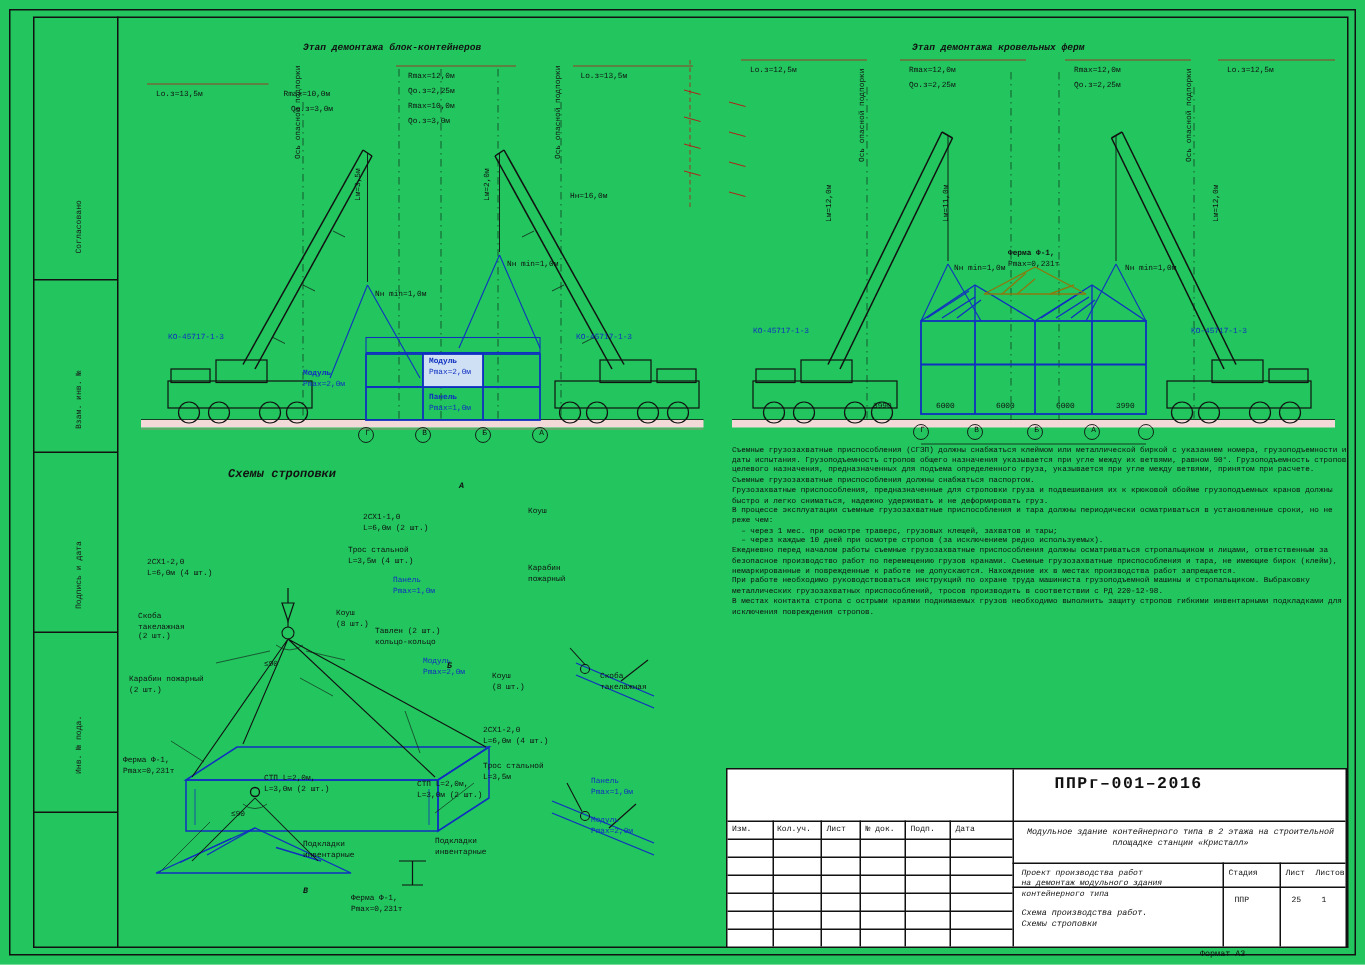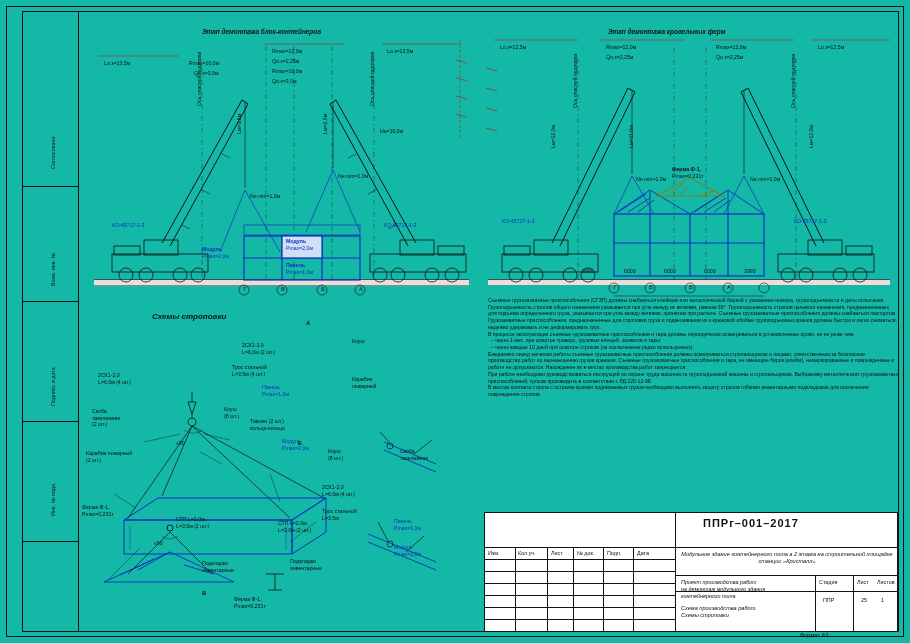--- a/index.html
+++ b/index.html
@@ -1,17 +1,17 @@
 <!DOCTYPE html>
 <html><head>
 <meta charset="utf-8">
 <style>
   html,body{margin:0;padding:0;background:#ffffff;}
   body{width:910px;height:643px;overflow:hidden;font-family:"Liberation Sans",sans-serif;color:#1a1a1a;}
-  .sheet{position:relative;width:910px;height:643px;background:#14b8a6;}
+  .sheet{position:relative;width:910px;height:643px;background:#22c55e;font-family:Liberation Mono, monospace;}
   .frame{position:absolute;left:6px;top:6px;right:6px;bottom:6px;border:1.5px solid #111;}
   .frame2{position:absolute;left:22px;top:11px;right:11px;bottom:11px;border:1.2px solid #111;}
   .abs{position:absolute;}
   .txt{position:absolute;font-size:5.2px;line-height:1.25;white-space:pre;color:#111;}
   .txt.b{font-weight:bold;}
   .txt.c{text-align:center;}
   .blue{color:#1030c0;}
   
   .stampcol{position:absolute;left:22px;top:11px;width:56px;bottom:11px;border-right:1.2px solid #111;}
   .stampcell{position:absolute;left:0;width:56px;border-bottom:1px solid #111;}
@@ -457,21 +457,21 @@
     <div class="tbline" style="left:0;top:70px;width:190px;height:1px;"></div>
     <div class="tbline" style="left:0;top:82px;width:190px;height:1px;"></div>
     <div class="tbline" style="left:0;top:94px;width:190px;height:1px;"></div>
     <div class="tbline" style="left:0;top:106px;width:190px;height:1px;"></div>
     <div class="tbline" style="left:30px;top:34px;width:1px;height:84px;"></div>
     <div class="tbline" style="left:62px;top:34px;width:1px;height:84px;"></div>
     <div class="tbline" style="left:88px;top:34px;width:1px;height:84px;"></div>
     <div class="tbline" style="left:118px;top:34px;width:1px;height:84px;"></div>
     <div class="tbline" style="left:148px;top:34px;width:1px;height:84px;"></div>
 
-    <div class="tbtitle" style="left:218px;top:4px;">ППРг–001–2017</div>
+    <div class="tbtitle" style="left:218px;top:4px;">ППРг–001–2016</div>
     <div class="tbsub" style="left:196px;top:8px;width:210px;text-align:center;font-size:6.2px;"></div>
     <div class="tbtxt" style="left:198px;top:8px;width:0;"></div>
 
     <div class="tbsub" style="left:196px;top:-0px;width:212px;"></div>
 
     <div class="tbtxt" style="left:196px;top:38px;width:212px;white-space:pre-wrap;font-style:italic;font-size:5.6px;text-align:center;line-height:1.3;">Модульное здание контейнерного типа в 2 этажа на строительной площадке станции «Кристалл»</div>
 
     <div class="tbtxt" style="left:3px;top:37px;">Изм.</div>
     <div class="tbtxt" style="left:33px;top:37px;">Кол.уч.</div>
     <div class="tbtxt" style="left:66px;top:37px;">Лист</div>

